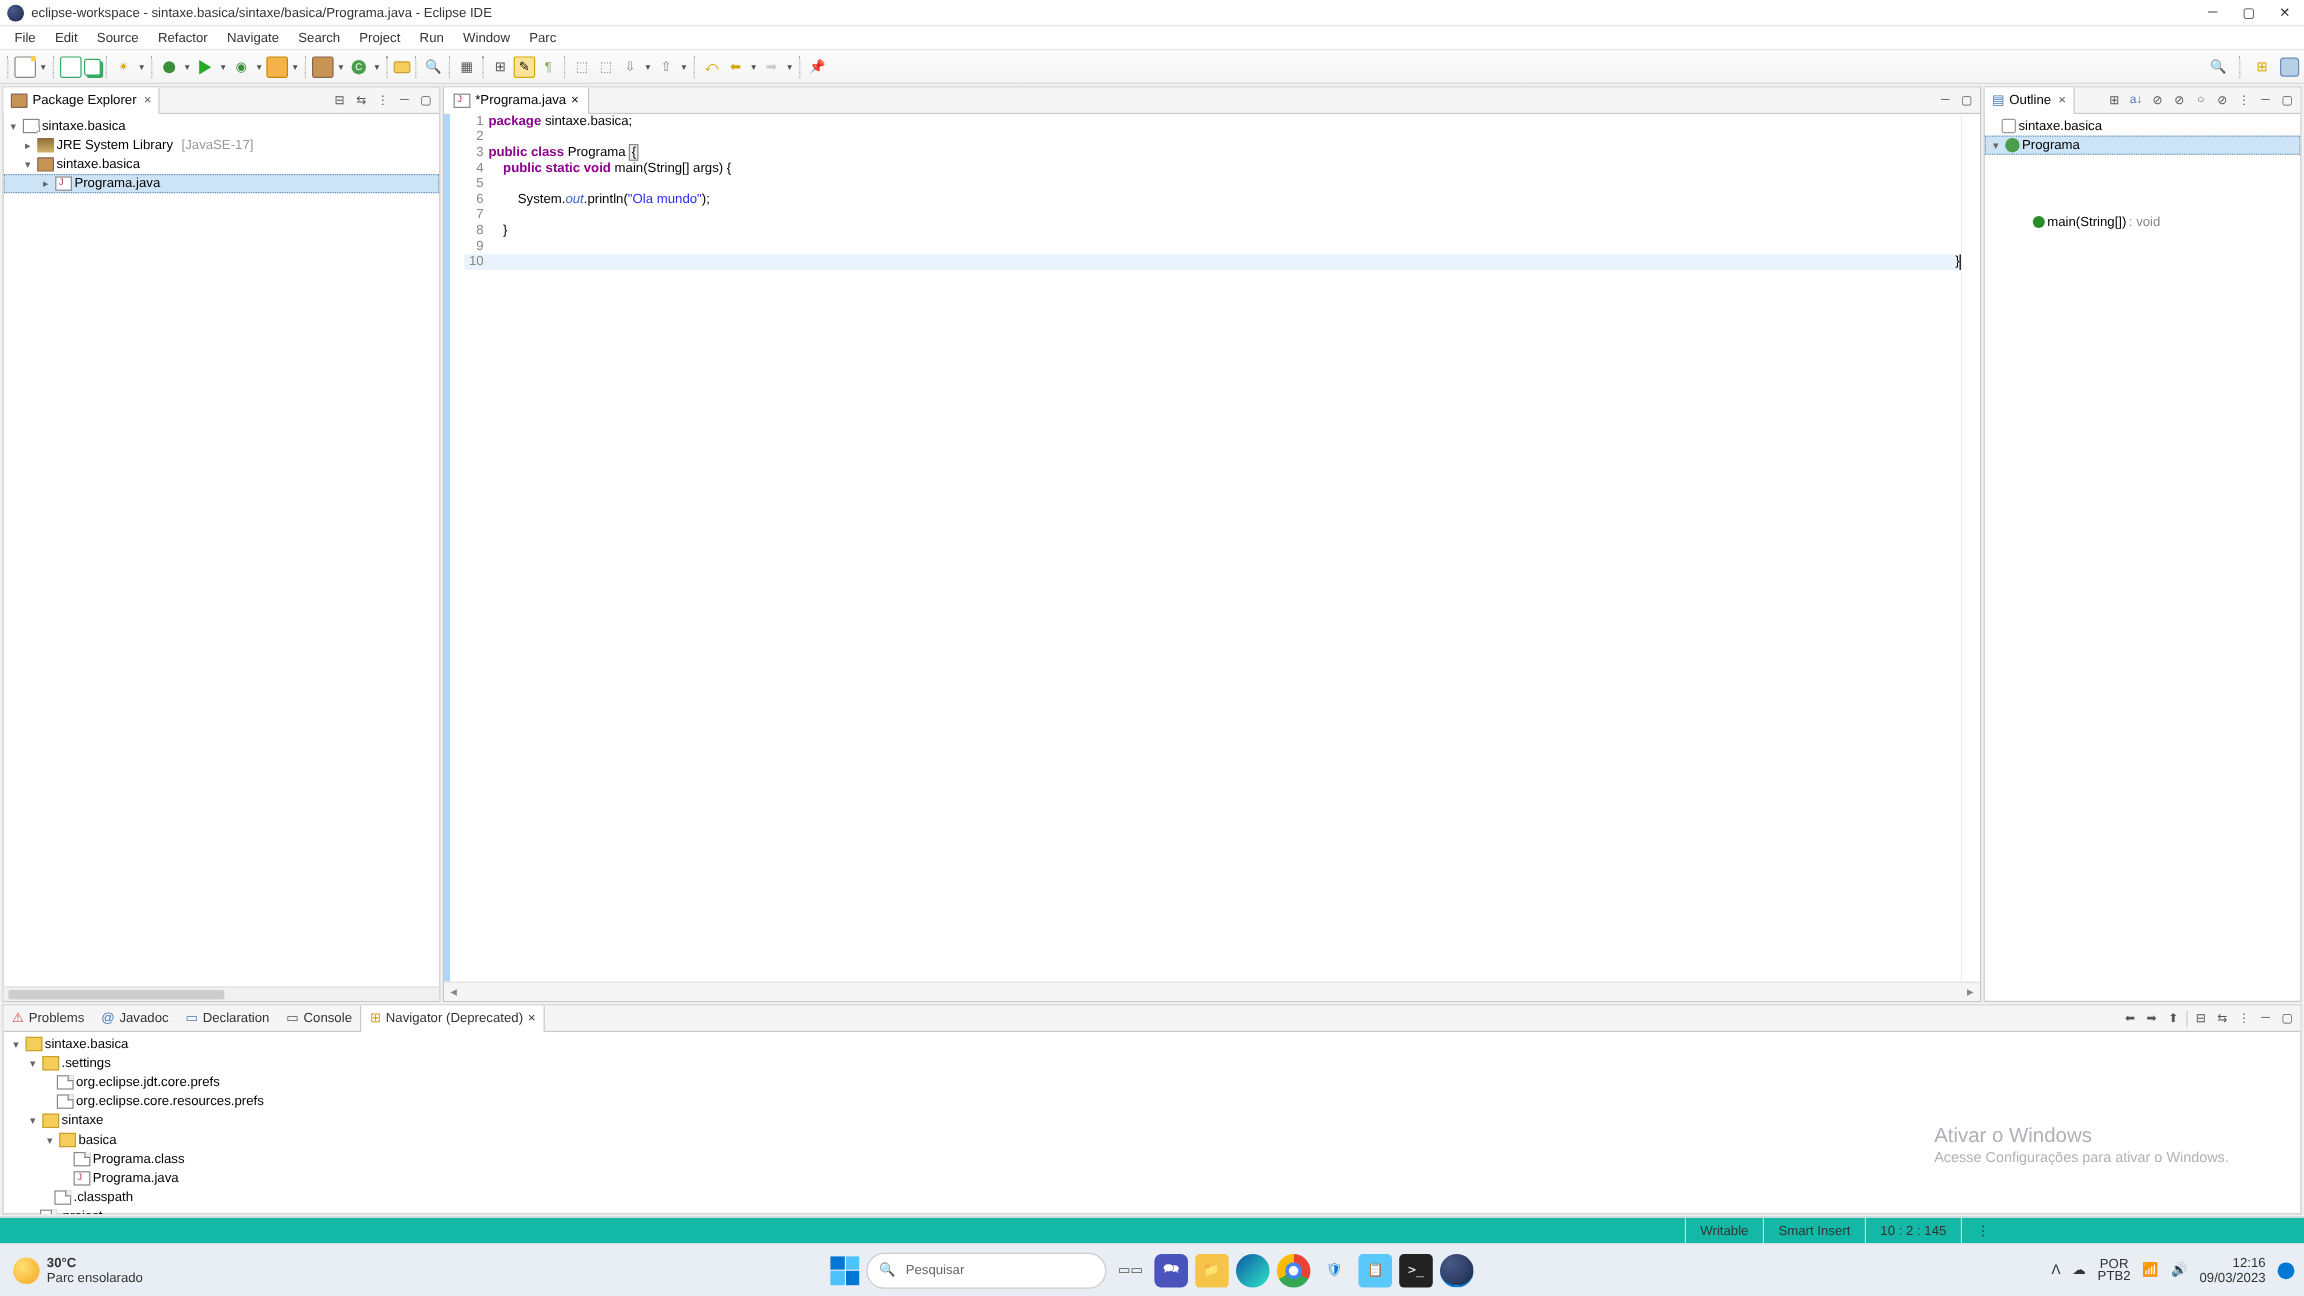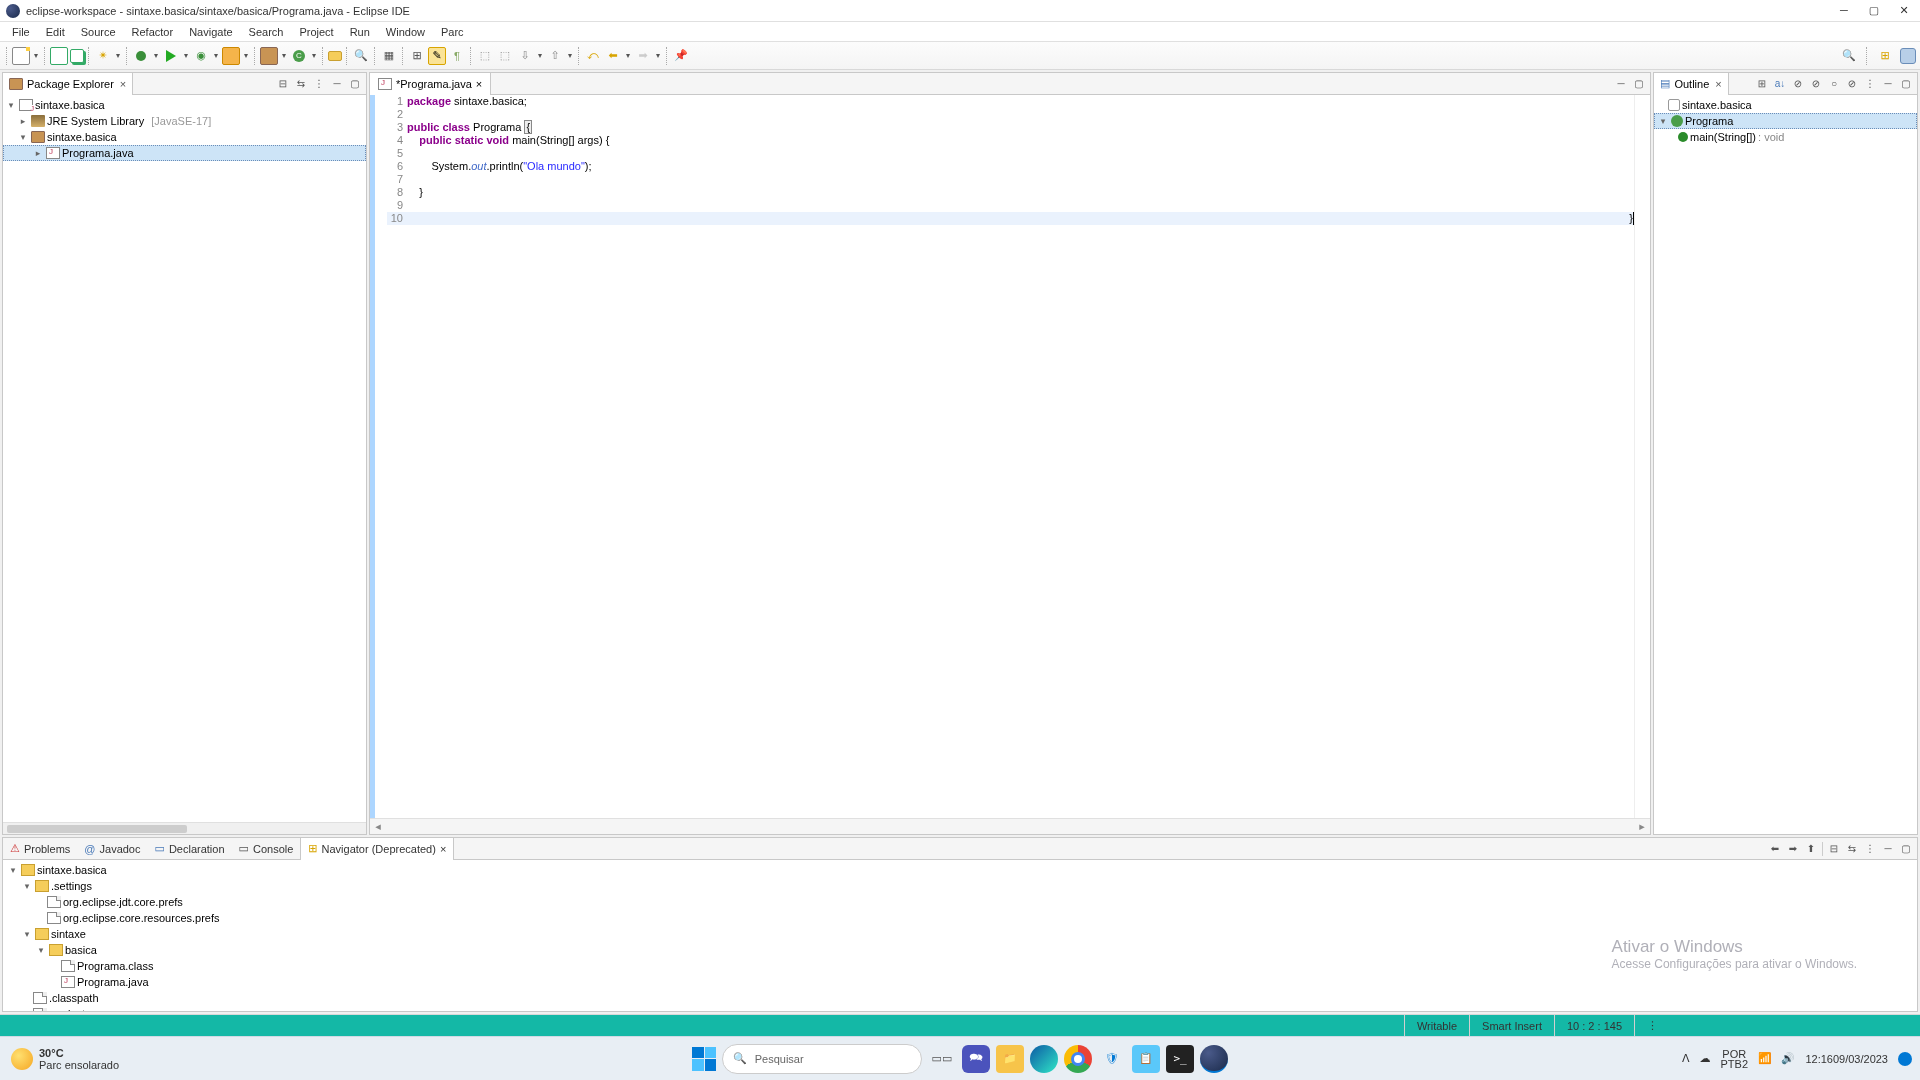--- a/index.html
+++ b/index.html
@@ -104,21 +104,21 @@
 .weather { display:flex; align-items:center; gap:6px; }
 .weather-icon { width:22px; height:22px; border-radius:50%; background:radial-gradient(circle at 35% 35%,#ffe070,#f5a623); }
 .weather-text { display:flex; flex-direction:column; line-height:12px; font-size:11px; color:#333; }
 .task-center { position:absolute; left:50%; transform:translateX(-50%); display:flex; align-items:center; gap:6px; }
 .win-start { width:24px;height:24px;display:grid;grid-template-columns:1fr 1fr;grid-template-rows:1fr 1fr;gap:1px; }
 .win-start span { background:#0078d4; }
 .win-start span:nth-child(2){background:#4cc2ff;} .win-start span:nth-child(3){background:#4cc2ff;} .win-start span:nth-child(4){background:#0078d4;}
 .searchbox { width:200px; height:30px; background:#fff; border:1px solid #ccc; border-radius:16px; display:flex; align-items:center; padding:0 10px; gap:8px; color:#666; }
 .task-icon { width:28px; height:28px; border-radius:4px; display:flex; align-items:center; justify-content:center; }
 .tray { margin-left:auto; display:flex; align-items:center; gap:10px; color:#333; }
-.tray .clock { display:flex; flex-direction:row; align-items:flex-end; line-height:12px; font-size:11px; }
+.tray .clock { display:flex; flex-direction:column; align-items:flex-end; line-height:12px; font-size:11px; }
 .activate-win { position:absolute; right:60px; bottom:40px; color:#b0b0b8; pointer-events:none; }
 .activate-win .aw-title { font-size:17px; }
 .activate-win .aw-sub { font-size:12px; }
 .dim { color:#999; }
 .link-type { color:#888; }
 </style>
 </head>
 <body>
 
 <div class="titlebar">
@@ -354,21 +354,21 @@
       <div class="tree">
         <div class="tree-row" style="padding-left:14px;">
           <span class="tree-icon pkg-node-ico"></span>
           <span>sintaxe.basica</span>
         </div>
         <div class="tree-row selected" style="padding-left:2px;">
           <span class="tw">▾</span>
             <span class="class-ico"></span>
           <span>Programa</span>
         </div>
-        <div class="tree-row" style="padding-left:24px;">
+        <div class="tree-row" style="padding-left:40px;margin-top:48px;">
           <span class="meth-ico"></span>
           <span>main(String[])</span>
             <span class="link-type"> : void</span>
         </div>
       </div>
     </div>
   </div>
 
   <div class="bottom-panel">
     <div class="bottom-tabbar">
@@ -435,21 +435,21 @@
         <span>basica</span>
       </div>
       <div class="tree-row" style="padding-left:58px;">
         <span class="tree-icon file-ico"></span>
         <span>Programa.class</span>
       </div>
       <div class="tree-row" style="padding-left:58px;">
         <span class="tree-icon ju-ico"></span>
         <span>Programa.java</span>
       </div>
-      <div class="tree-row" style="padding-left:30px;">
+      <div class="tree-row" style="padding-left:42px;">
         <span class="tree-icon file-ico"></span>
         <span>.classpath</span>
       </div>
       <div class="tree-row" style="padding-left:30px;">
         <span class="tree-icon file-ico"></span>
         <span>.project</span>
       </div>
       <div class="activate-win">
         <div class="aw-title">Ativar o Windows</div>
         <div class="aw-sub">Acesse Configurações para ativar o Windows.</div>

